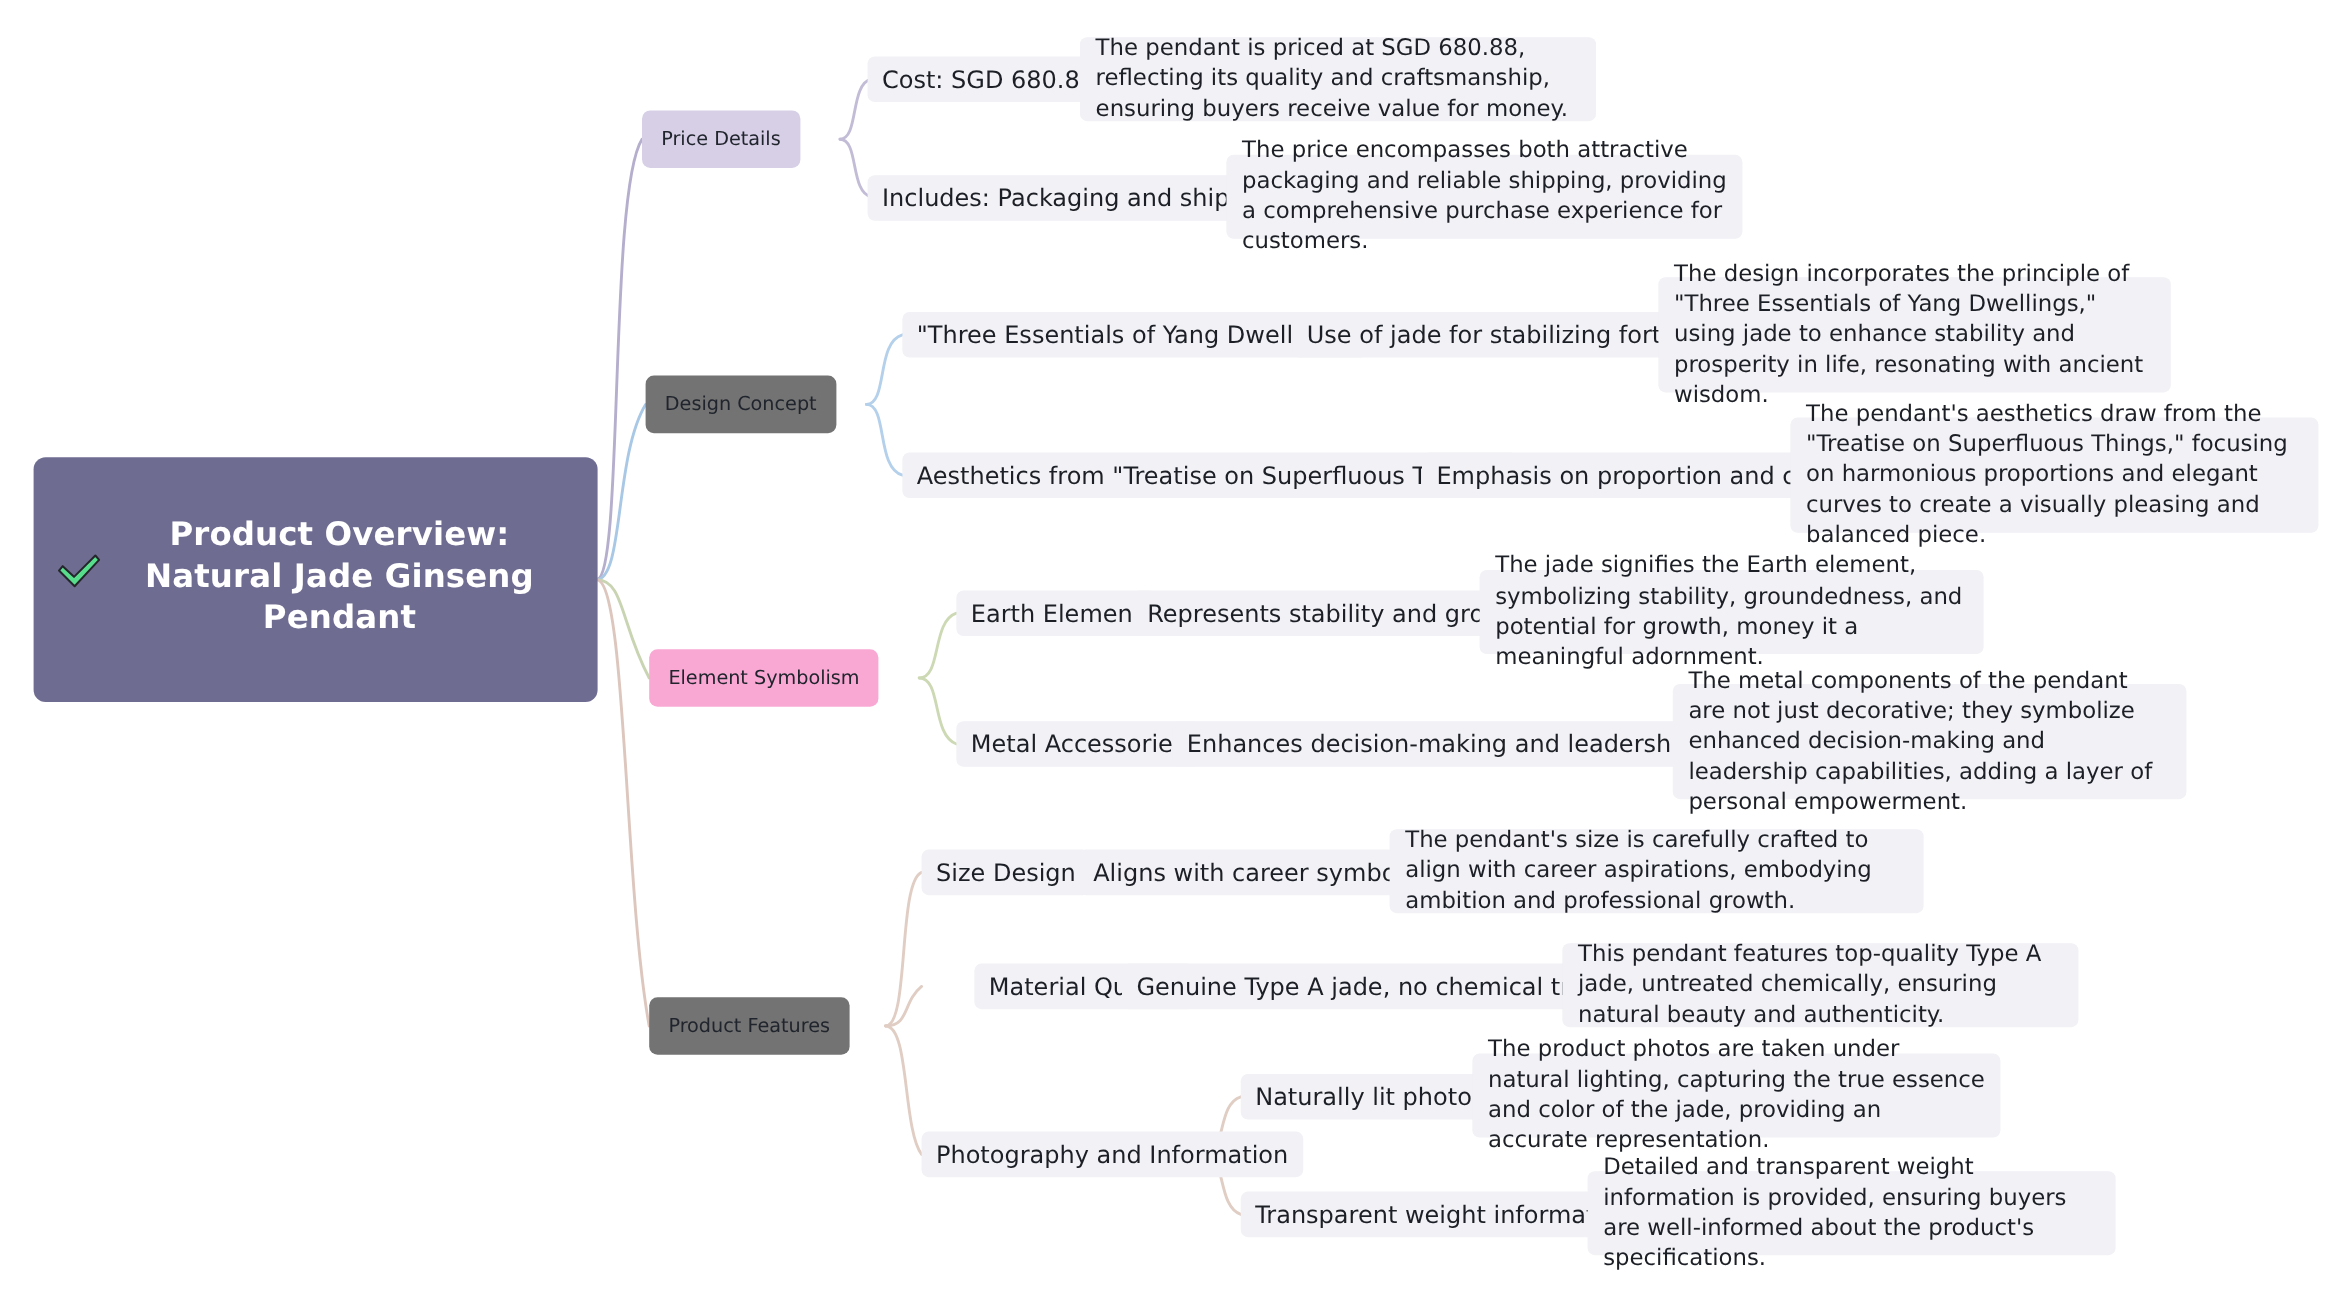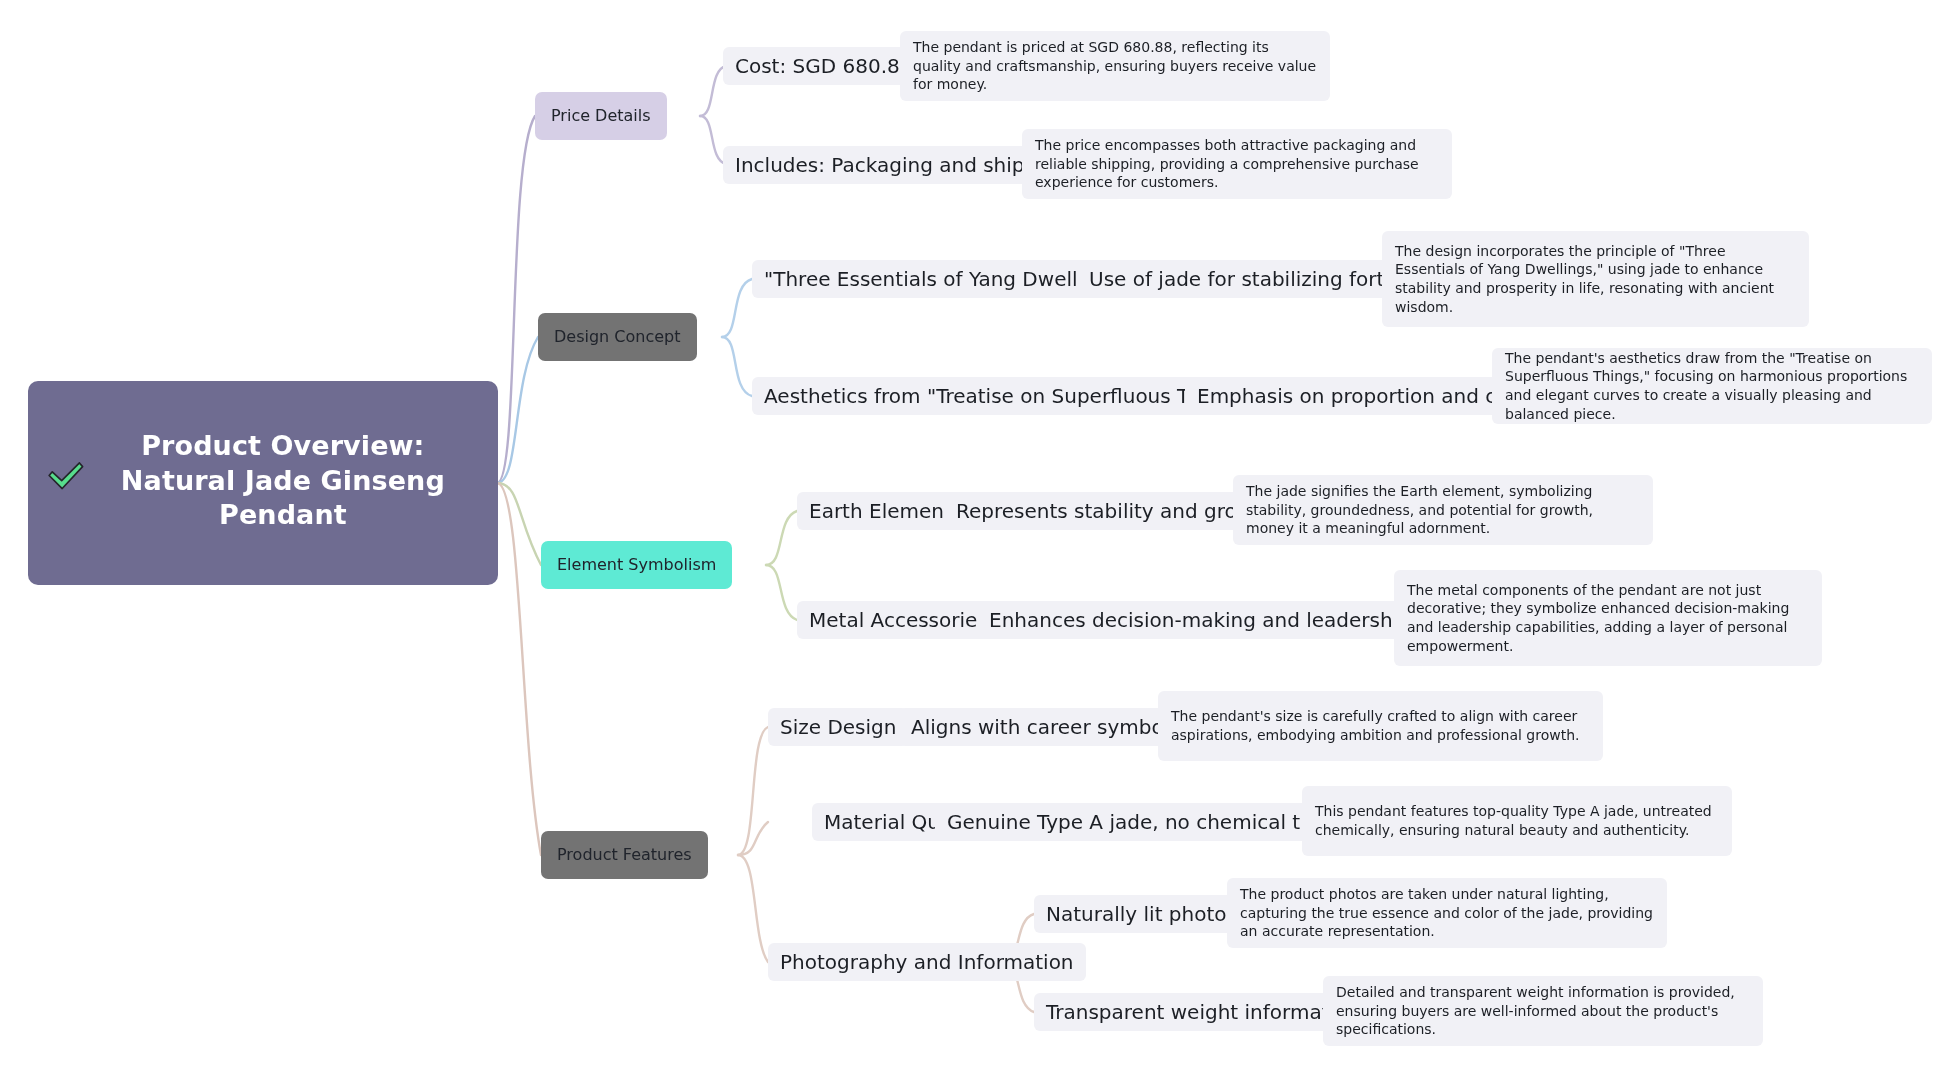--- a/index.html
+++ b/index.html
@@ -84,21 +84,21 @@
     padding: 7px 12px;
     white-space: nowrap;
   }
 
   
   .detail-node {
     position: absolute;
     box-sizing: border-box;
     background: #f1f1f6;
     border-radius: 6px;
-    font-size: 14px;
+    font-size: 19px;
     line-height: 1.33;
     color: #1c1f25;
     padding: 9px 13px;
     display: flex;
     align-items: center;
   }
   .detail-node span { display: block; }
 </style>
 </head>
 <body>
@@ -188,25 +188,25 @@
   <div class="detail-node" style="left:1382px; top:231px; width:427px; height:96px;">
     <span>The design incorporates the principle of "Three Essentials of Yang Dwellings," using jade to enhance stability and prosperity in life, resonating with ancient wisdom.</span>
   </div>
 
   <div class="leaf-node" style="left:752px; top:377px; height:38px;">
     <span>Aesthetics from "Treatise on Superfluous Things"</span>
   </div>
   <div class="leaf-node" style="left:1185px; top:377px; height:38px;">
     <span>Emphasis on proportion and curves</span>
   </div>
-  <div class="detail-node" style="left:1492px; top:348px; width:440px; height:76px;">
+  <div class="detail-node" style="left:1492px; top:348px; width:440px; height:96px;">
     <span>The pendant's aesthetics draw from the "Treatise on Superfluous Things," focusing on harmonious proportions and elegant curves to create a visually pleasing and balanced piece.</span>
   </div>
 
-  <div class="branch-node" style="left:541px; top:541px; height:48px; background:#5eead4;">
+  <div class="branch-node" style="left:541px; top:541px; height:48px; background:#f9a8d4;">
     <span>Element Symbolism</span>
   </div>
 
   <div class="leaf-node" style="left:797px; top:492px; height:38px;">
     <span>Earth Element</span>
   </div>
   <div class="leaf-node" style="left:944px; top:492px; height:38px;">
     <span>Represents stability and growth</span>
   </div>
   <div class="detail-node" style="left:1233px; top:475px; width:420px; height:70px;">

